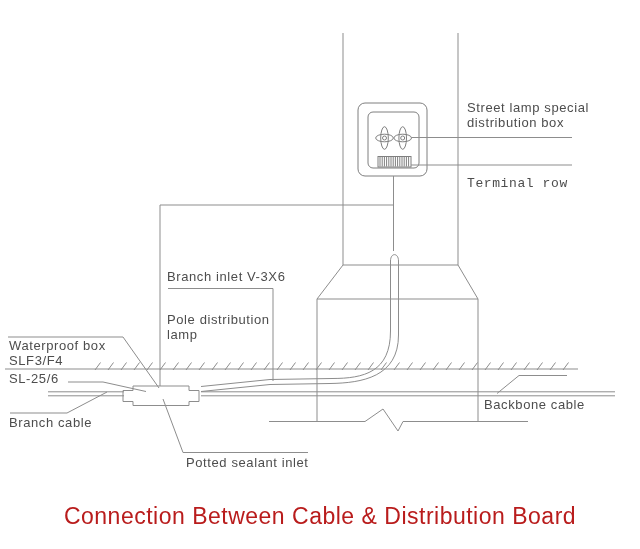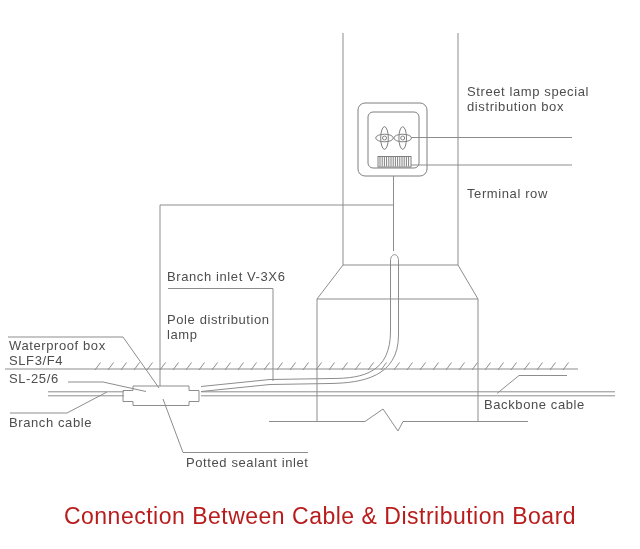--- a/index.html
+++ b/index.html
@@ -67,23 +67,23 @@
                L199,401.5 L189,401.5 L189,405.5 L133,405.5 L133,401.5 L123,401.5 Z"></path>
 
       <path d="M8,337 H123 L159,388"></path>
       <path d="M68,382 H103 L146,391.5"></path>
       <path d="M10,413 H67 L107,392"></path>
       <path d="M163,399 L183,452.5 H308"></path>
       <path d="M497,393.5 L519,375.5 H567"></path>
     </g>
   </svg>
 
-  <div class="label" style="left:467px;top:84px;width:134px;">Street lamp special distribution box</div>
+  <div class="label" style="left:467px;top:100px;width:134px;">Street lamp special distribution box</div>
 
-  <div class="label nowrap" style="left:467px;top:186px;">Terminal row</div>
+  <div class="label nowrap" style="left:467px;top:176px;font-family:Liberation Mono, monospace;">Terminal row</div>
 
   <div class="label nowrap" style="left:167px;top:269px;">Branch inlet V-3X6</div>
 
   <div class="label" style="left:167px;top:312px;width:114px;">Pole distribution lamp</div>
 
   <div class="label" style="left:9px;top:338px;width:104px;">Waterproof box SLF3/F4</div>
 
   <div class="label nowrap" style="left:9px;top:371px;">SL-25/6</div>
 
   <div class="label nowrap" style="left:9px;top:415px;">Branch cable</div>

